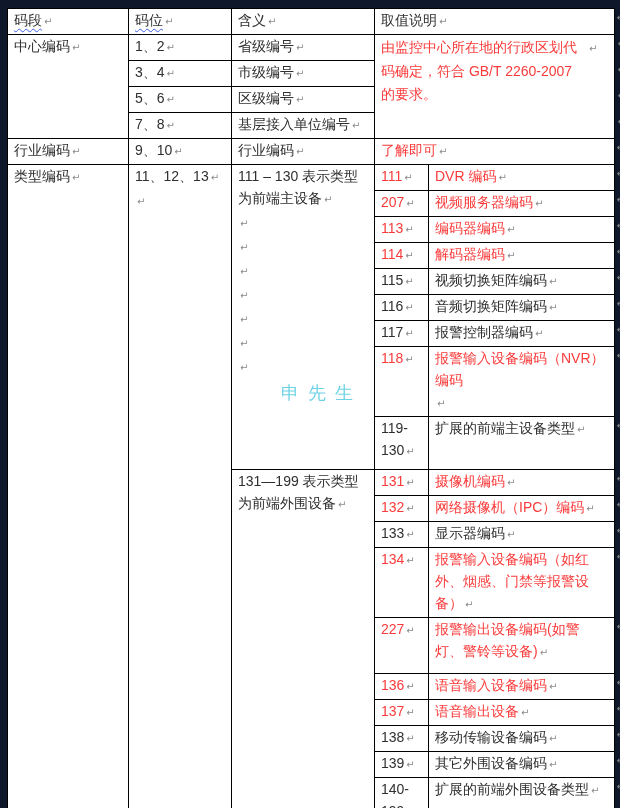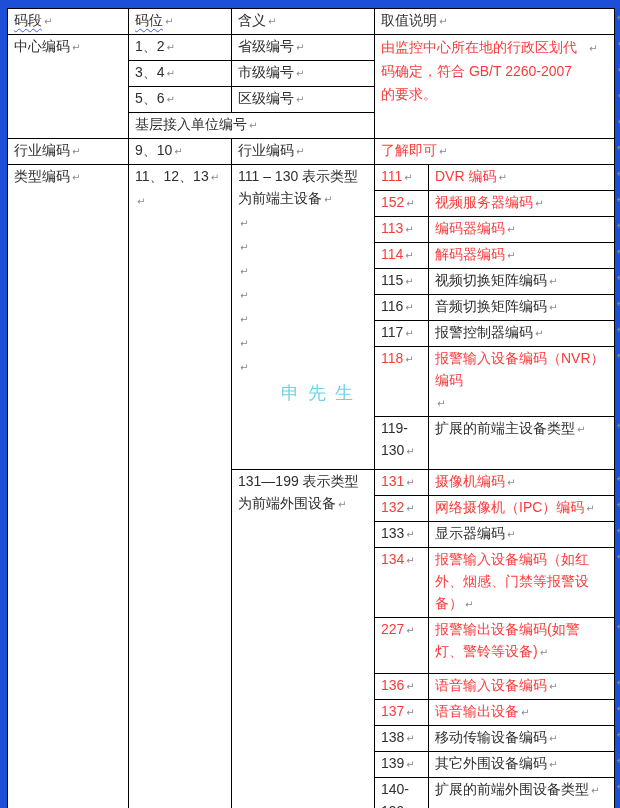--- a/index.html
+++ b/index.html
@@ -1,16 +1,16 @@
 <!DOCTYPE html>
 <html><head>
 <meta charset="utf-8">
 <style>
   html,body{margin:0;padding:0;background:#fff;}
-  .doc{position:relative;width:620px;height:808px;background:#1d4ed8;overflow:hidden;
+  .doc{position:relative;width:620px;height:808px;background:#0f172a;overflow:hidden;
        font-family:"Liberation Sans","DejaVu Sans",sans-serif;font-size:14px;color:#2f2f2f;}
   .doc *{box-sizing:border-box;}
   .tbl{position:absolute;left:7px;top:8px;width:608px;border:1px solid #000;border-bottom-width:2px;background:#fff;}
   .r{display:flex;align-items:stretch;}
   .rel{position:relative;}
   .c{padding:0 4px 1px 6px;line-height:22px;overflow:visible;}
   .br{border-right:1px solid #000;}
   .bb{border-bottom:1px solid #000;}
   .stack{display:flex;flex-direction:column;}
   .pm{font-size:10px;color:#8b8b8b;margin-left:2px;}
@@ -47,20 +47,21 @@
           <div class="c br" style="width:103px"><span>3、4</span><span class="pm">↵</span></div>
           <div class="c br" style="flex:1"><span>市级编号</span><span class="pm">↵</span></div>
           <span class="pm eor" style="right:-251px">↵</span>
         </div>
         <div class="r bb rel" style="min-height:23px">
           <div class="c br" style="width:103px"><span>5、6</span><span class="pm">↵</span></div>
           <div class="c br" style="flex:1"><span>区级编号</span><span class="pm">↵</span></div>
           <span class="pm eor" style="right:-251px">↵</span>
         </div>
         <div class="r rel" style="min-height:24px">
+          <div class="c br" style="width:103px"><span>7、8</span><span class="pm">↵</span></div>
           <div class="c br" style="flex:1"><span>基层接入单位编号</span><span class="pm">↵</span></div>
           <span class="pm eor" style="right:-251px">↵</span>
         </div>
       </div>
       <div class="c note" style="flex:1"><span class="wrapbox" style="max-width: 206px; color: rgb(250, 59, 59);">由监控中心所在地的行政区划代码确定，符合 GB/T 2260-2007 的要求。</span><span class="pm">↵</span></div>
     </div>
 
     <div class="r bb rel" style="min-height:25px">
       <div class="c br" style="width:121px"><span>行业编码</span><span class="pm">↵</span></div>
       <div class="c br" style="width:103px"><span>9、10</span><span class="pm">↵</span></div>
@@ -88,21 +89,21 @@
             <div class="pmline"><span class="pm">↵</span></div>
             <div class="pmline"><span class="pm">↵</span></div>
           </div>
           <div class="stack" style="flex:1">
             <div class="r bb rel" style="min-height:23px">
               <div class="c br" style="width:54px"><span style="color: rgb(250, 59, 59);">111</span><span class="pm">↵</span></div>
               <div class="c" style="flex:1"><span style="color: rgb(250, 59, 59);">DVR 编码</span><span class="pm">↵</span></div>
               <span class="pm eor">↵</span>
             </div>
             <div class="r bb rel" style="min-height:23px">
-              <div class="c br" style="width:54px"><span style="color: rgb(250, 59, 59);">152</span><span class="pm">↵</span></div>
+              <div class="c br" style="width:54px"><span style="color: rgb(250, 59, 59);">207</span><span class="pm">↵</span></div>
               <div class="c" style="flex:1"><span style="color: rgb(250, 59, 59);">视频服务器编码</span><span class="pm">↵</span></div>
               <span class="pm eor">↵</span>
             </div>
             <div class="r bb rel" style="min-height:23px">
               <div class="c br" style="width:54px"><span style="color: rgb(250, 59, 59);">113</span><span class="pm">↵</span></div>
               <div class="c" style="flex:1"><span style="color: rgb(250, 59, 59);">编码器编码</span><span class="pm">↵</span></div>
               <span class="pm eor">↵</span>
             </div>
             <div class="r bb rel" style="min-height:23px">
               <div class="c br" style="width:54px"><span style="color: rgb(250, 59, 59);">114</span><span class="pm">↵</span></div>

